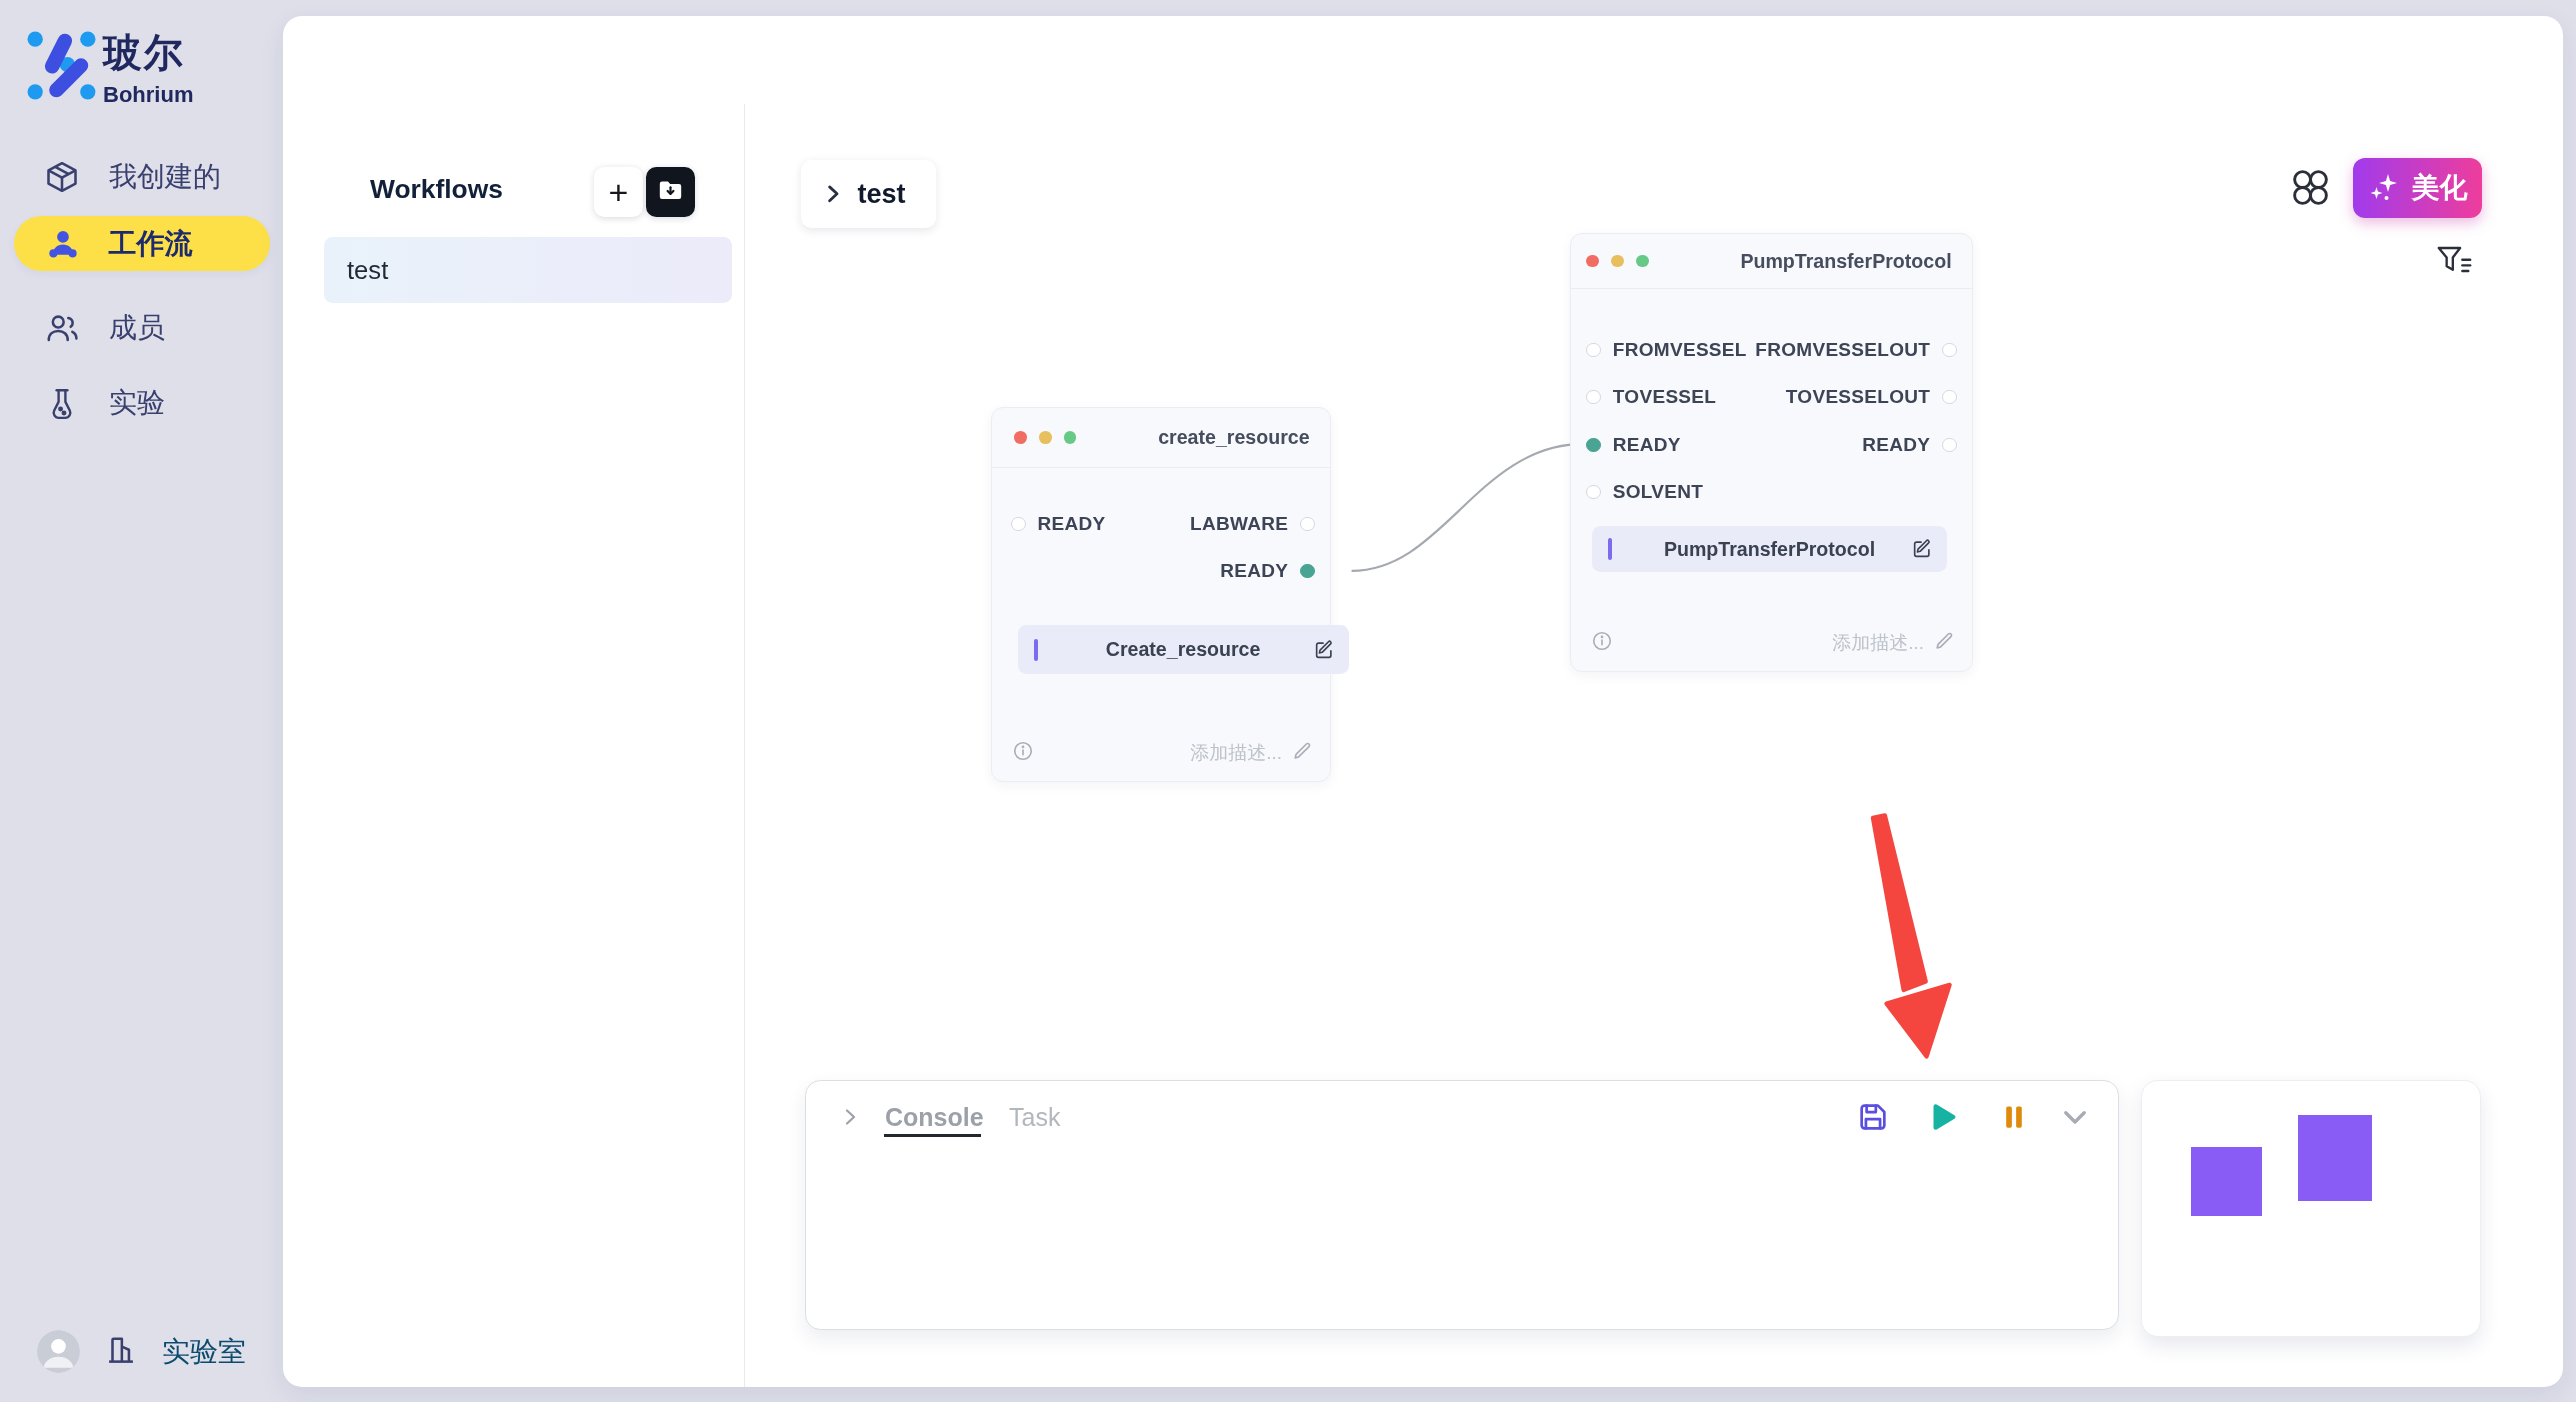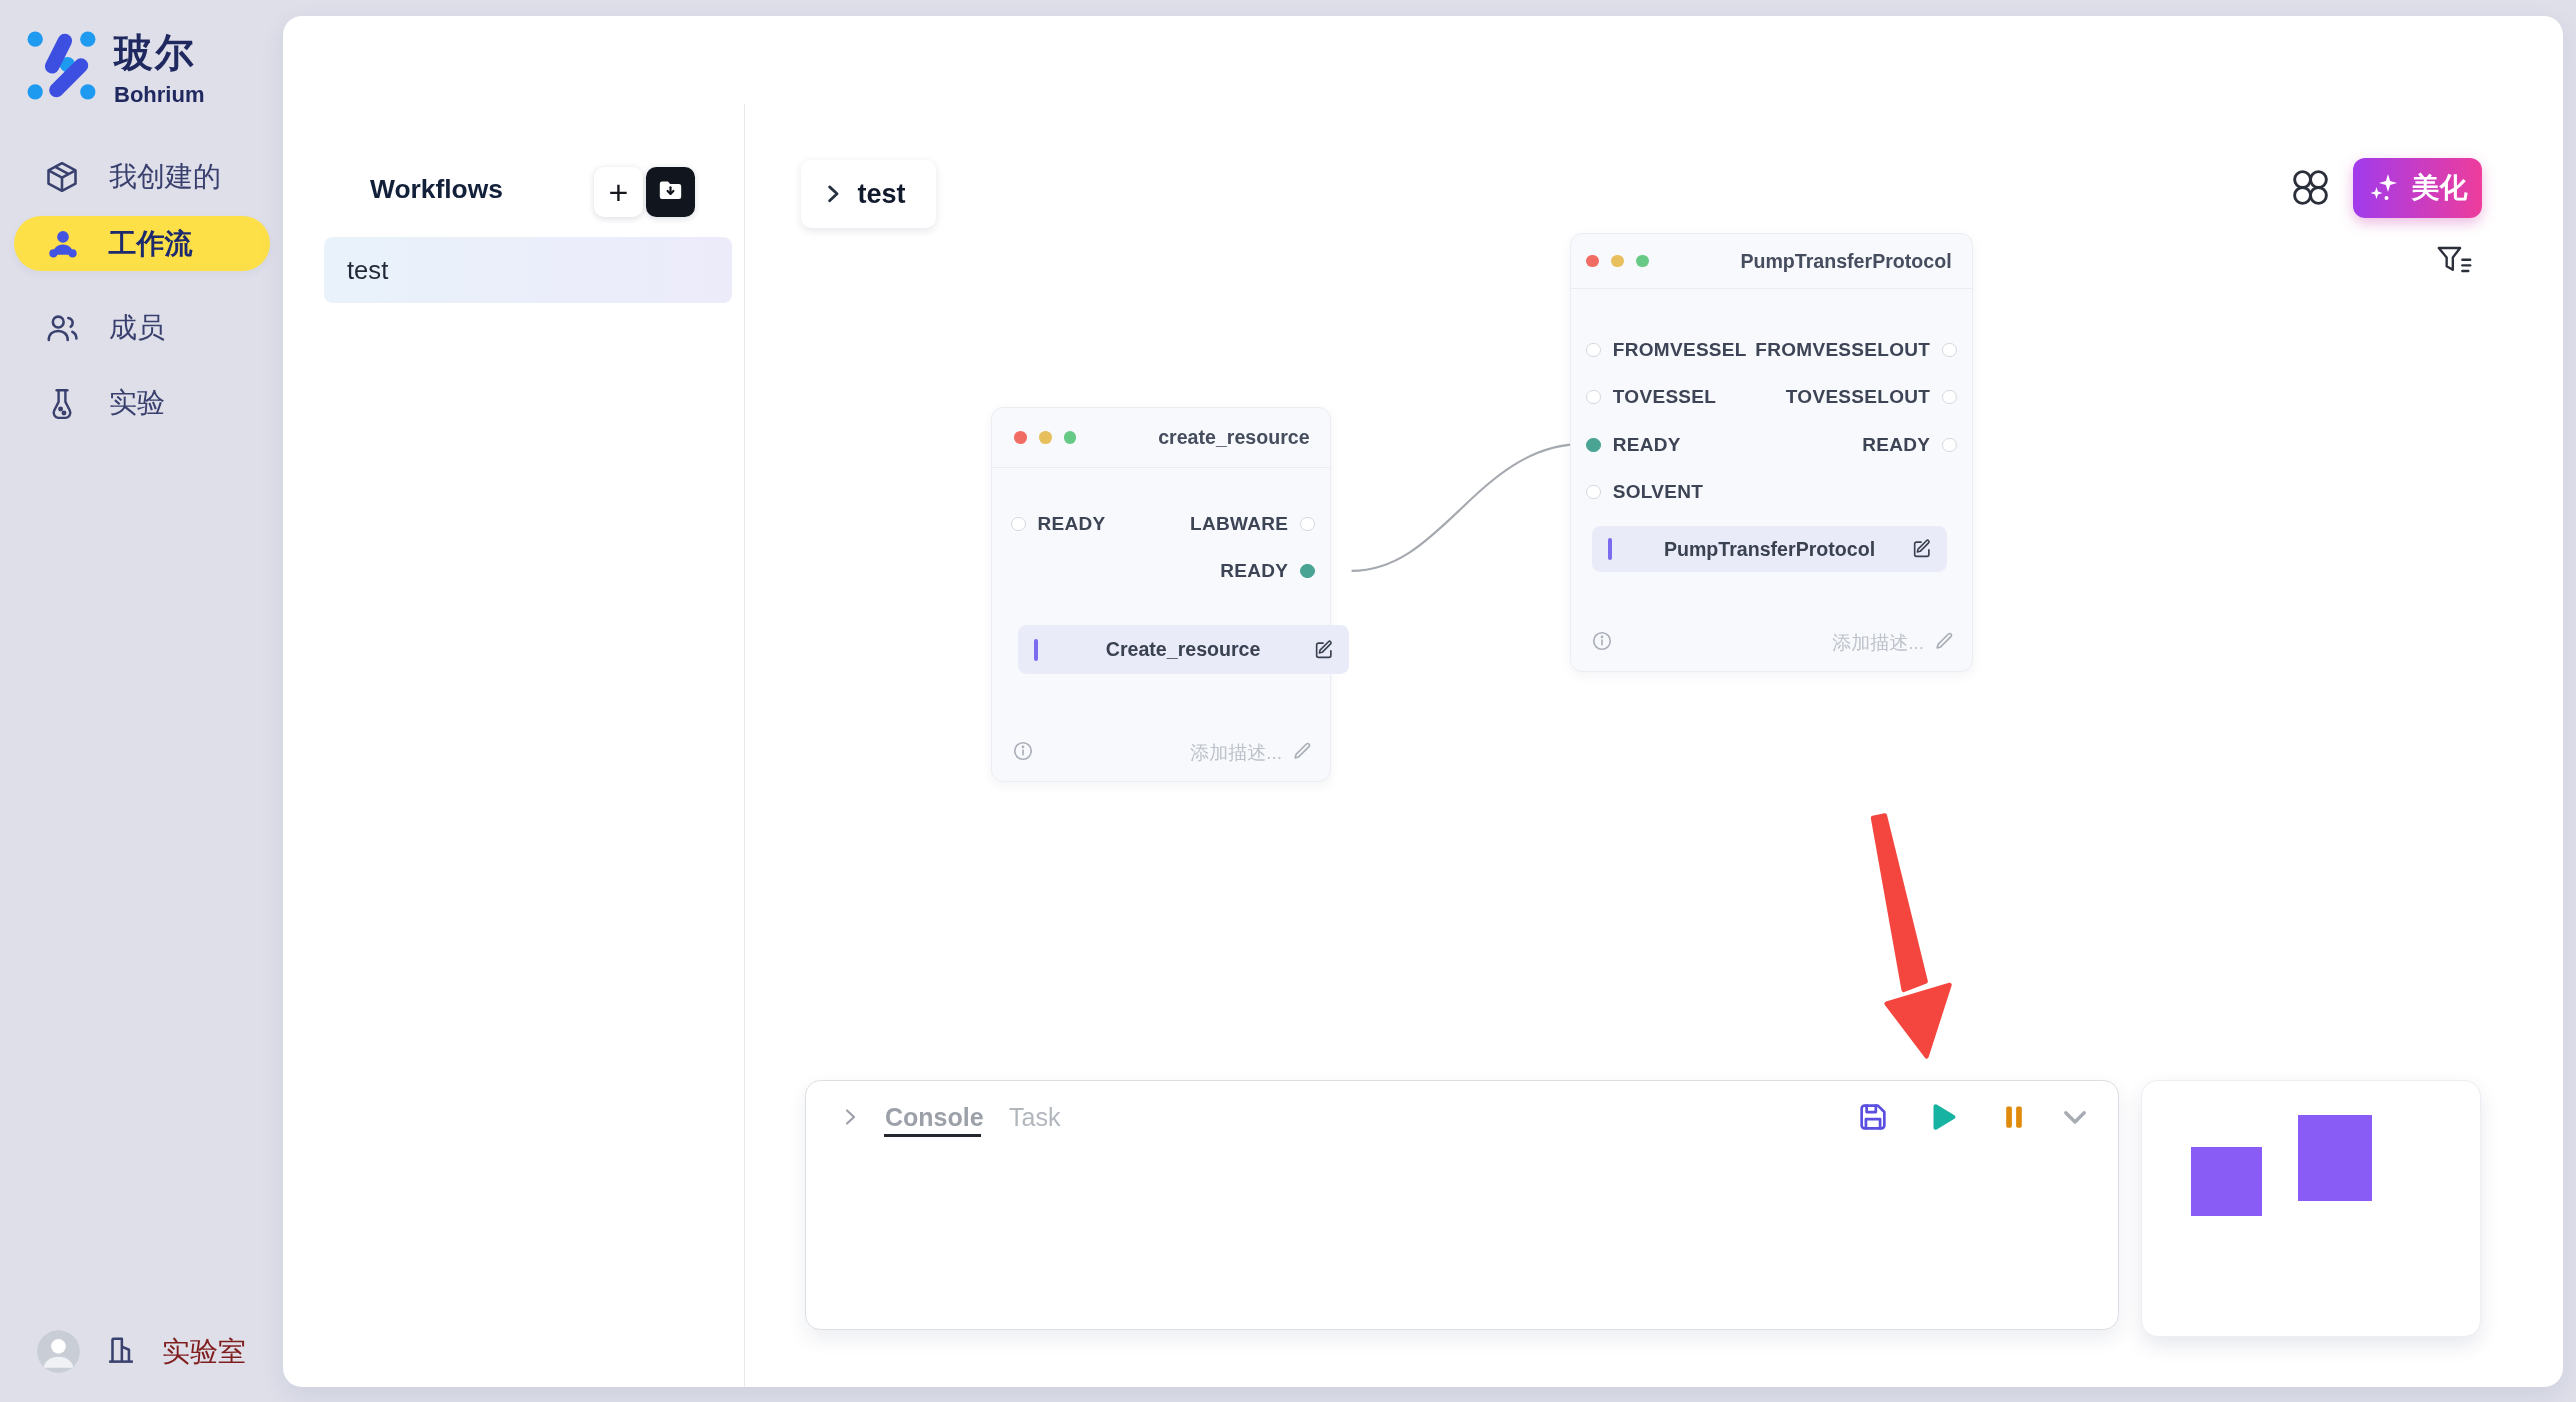--- a/index.html
+++ b/index.html
@@ -2,32 +2,32 @@
 <html style="font-size:13.6px"><head>
 <meta charset="utf-8">
 <style>
   * { margin:0; padding:0; box-sizing:border-box; }
   html,body { width:2576px; height:1402px; }
   body { font-family:"Liberation Sans","DejaVu Sans",sans-serif; background:#DEDFE9; overflow:hidden; }
   .app { position:relative; width:2576px; height:1402px; background:#DEDFE9; }
 
   
   .sidebar { position:absolute; left:0; top:0; width:283px; height:1402px; }
-  .logo-row { position:absolute; left:24px; top:25.6px; display:flex; align-items:center; gap:15px; }
+  .logo-row { position:absolute; left:24px; top:25.6px; display:flex; align-items:center; gap:4px; }
   .logo-text-cn { font-size:39px; font-weight:700; color:#20295F; letter-spacing:1.7px; }
   .logo-text-en { font-size:22px; font-weight:700; color:#20295F; margin-top:2px; }
   .nav-item { position:absolute; left:0; width:283px; height:63px; display:flex; align-items:center; cursor:pointer; }
   .nav-item .nicon { position:absolute; left:44px; width:36px; height:36px; display:flex; align-items:center; justify-content:center; }
   .nav-item .nlabel { position:absolute; left:109px; font-size:28px; color:#39406E; }
   .nav-item.active { left:13.6px; width:256px; height:55px; background:#fde047; border-radius:34px; box-shadow:0 3.4px 8.5px rgba(40,50,120,0.05); }
   .nav-item.active .nicon { left:31px; }
   .nav-item.active .nlabel { left:95px; font-weight:700; color:#1D2A6E; }
   .side-footer { position:absolute; left:37px; bottom:29px; display:flex; align-items:center; gap:24px; }
   .avatar { width:43px; height:43px; border-radius:50%; overflow:hidden; }
-  .ws-label { font-size:28px; color:#7f1d1d; }
+  .ws-label { font-size:28px; color:#0c4a6e; }
 
   
   .card { position:absolute; left:283px; top:16px; width:2280px; height:1371px; background:#FFFFFF; border-radius:19px; box-shadow:0 8.5px 25.6px rgba(30,40,90,0.08); }
 
   
   .tabbar { position:absolute; left:0; top:0; width:100%; height:88px; border-bottom:1.7px solid #EFF0F4; }
   .tab { position:absolute; top:0; height:88px; display:flex; align-items:center; font-size:27px; color:#1B2436; cursor:pointer; }
   .tab-all { left:47px; }
   .tab-mine { left:213px; font-weight:700; }
   .tab-underline { position:absolute; left:210px; bottom:-2.6px; width:101px; height:6px; border-radius:3.4px; background:#4C5AE6; }

